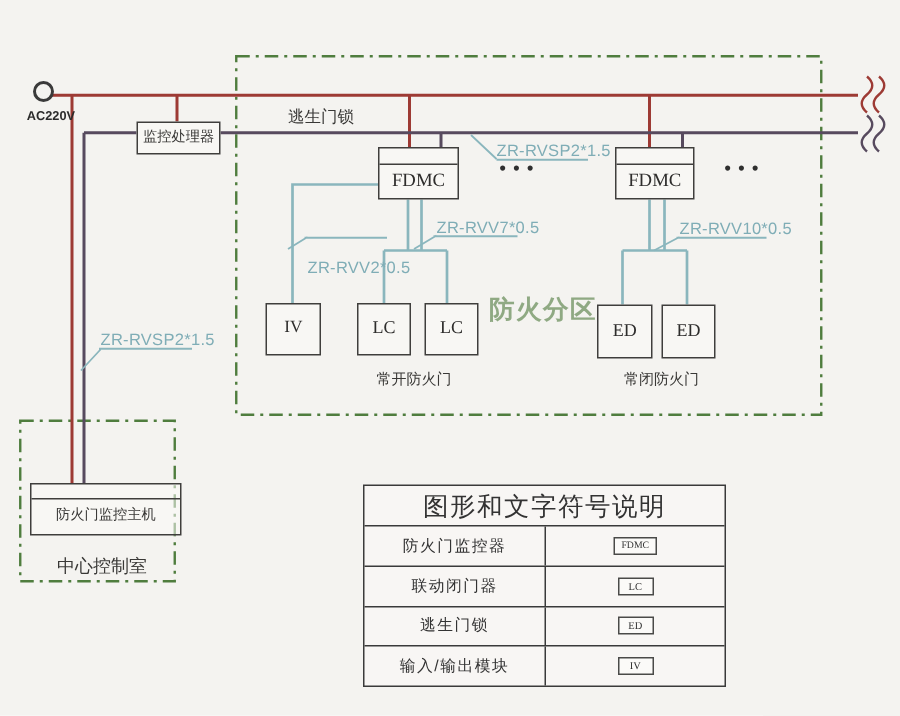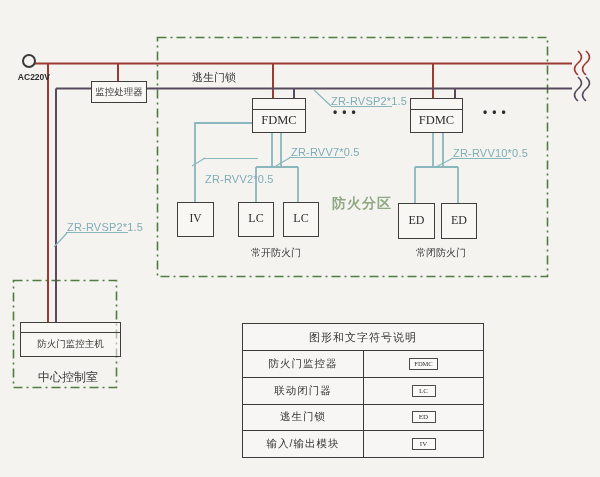--- a/index.html
+++ b/index.html
@@ -9,21 +9,21 @@
   .abs{position:absolute;box-sizing:border-box;}
   .box{position:absolute;box-sizing:border-box;border:1.5px solid #3f3e3c;background:rgba(251,250,248,.55);z-index:2;}
   .box .strip{border-bottom:1.3px solid #3f3e3c;}
   .dev-lbl{font-family:"Liberation Serif",serif;color:#2e2d2c;text-align:center;}
   .cjk{color:#393836;text-align:center;}
   .cable{position:absolute;color:#7fadb6;font-size:11px;letter-spacing:.2px;white-space:nowrap;z-index:2;text-align:right;}
   .dots{position:absolute;color:#2f2f2f;font-size:12px;font-weight:bold;letter-spacing:5px;z-index:2;}
   .terminal{position:absolute;width:10px;height:10px;border:2px solid #3a3a3a;border-radius:50%;background:#f4f3f0;z-index:2;}
   
   .legend{position:absolute;left:242px;top:323px;width:240px;height:133px;border:1.6px solid #3a3a3a;background:rgba(251,250,248,.5);display:flex;flex-direction:column;z-index:2;}
-  .legend .hdr{flex:0 0 26px;border-bottom:1.2px solid #3a3a3a;display:flex;align-items:center;justify-content:center;font-size:11px;color:#333;letter-spacing:1px;}
+  .legend .hdr{flex:0 0 26px;border-bottom:1.2px solid #3a3a3a;display:flex;align-items:center;justify-content:center;font-size:17px;color:#333;letter-spacing:1px;}
   .legend .row{flex:1;display:flex;border-bottom:1.2px solid #3a3a3a;}
   .legend .row:last-child{border-bottom:none;}
   .legend .cell-l{flex:0 0 120px;border-right:1.2px solid #3a3a3a;display:flex;align-items:center;justify-content:center;font-size:10.5px;color:#333;letter-spacing:1px;}
   .legend .cell-r{flex:1;display:flex;align-items:center;justify-content:center;}
   .chip{border:1.2px solid #4a4a48;background:#fbfaf8;font-family:"Liberation Serif",serif;color:#333;font-size:7px;line-height:10px;padding:0 4px;min-width:14px;text-align:center;}
 </style>
 </head>
 <body>
 
 <div id="stage">
@@ -102,21 +102,21 @@
     <div class="dev-lbl" style="font-size:12.5px;line-height:21px;">FDMC</div>
   </div>
   <div class="box" style="left:410px;top:98px;width:53px;height:35px;">
     <div class="strip" style="height:10px;"></div>
     <div class="dev-lbl" style="font-size:12.5px;line-height:21px;">FDMC</div>
   </div>
 
   <div class="dots" style="left:333px;top:105px;">•••</div>
   <div class="dots" style="left:483px;top:105px;">•••</div>
 
-  <div class="abs" style="left:320px;top:195px;width:84px;font-size:14px;font-weight:bold;color:#8fa983;letter-spacing:1px;text-align:center;z-index:2;">防火分区</div>
+  <div class="abs" style="left:320px;top:195px;width:84px;font-size:17px;font-weight:bold;color:#8fa983;letter-spacing:1px;text-align:center;z-index:2;">防火分区</div>
 
   <div class="box" style="left:177px;top:202px;width:37px;height:35px;">
     <div class="dev-lbl" style="font-size:11.5px;line-height:31px;">IV</div>
   </div>
   <div class="box" style="left:238px;top:202px;width:36px;height:35px;">
     <div class="dev-lbl" style="font-size:12px;line-height:31px;">LC</div>
   </div>
   <div class="box" style="left:283px;top:202px;width:36px;height:35px;">
     <div class="dev-lbl" style="font-size:12px;line-height:31px;">LC</div>
   </div>

